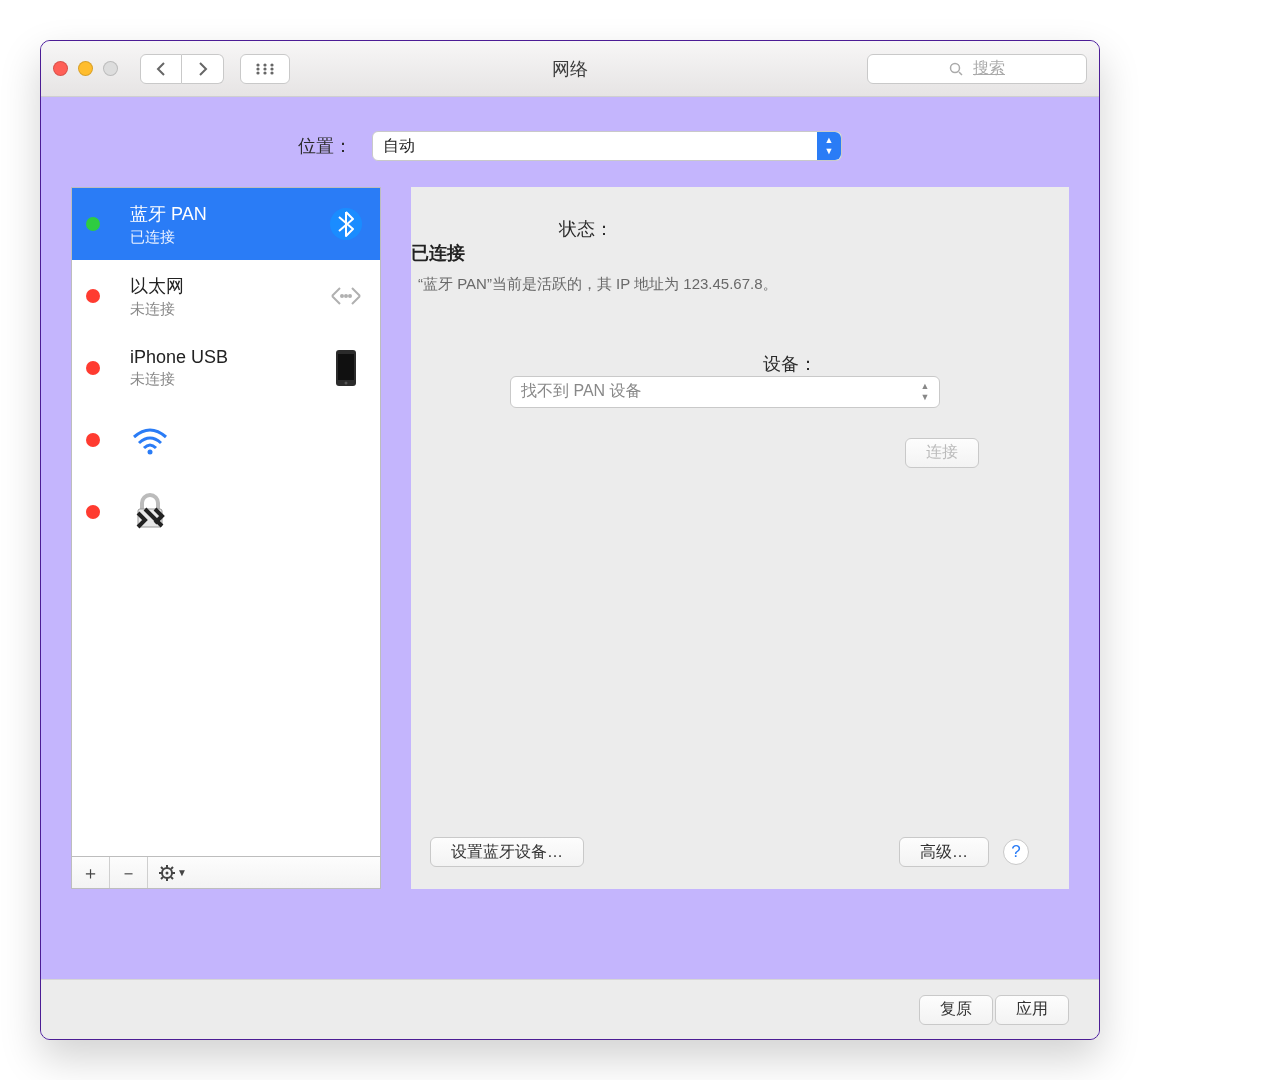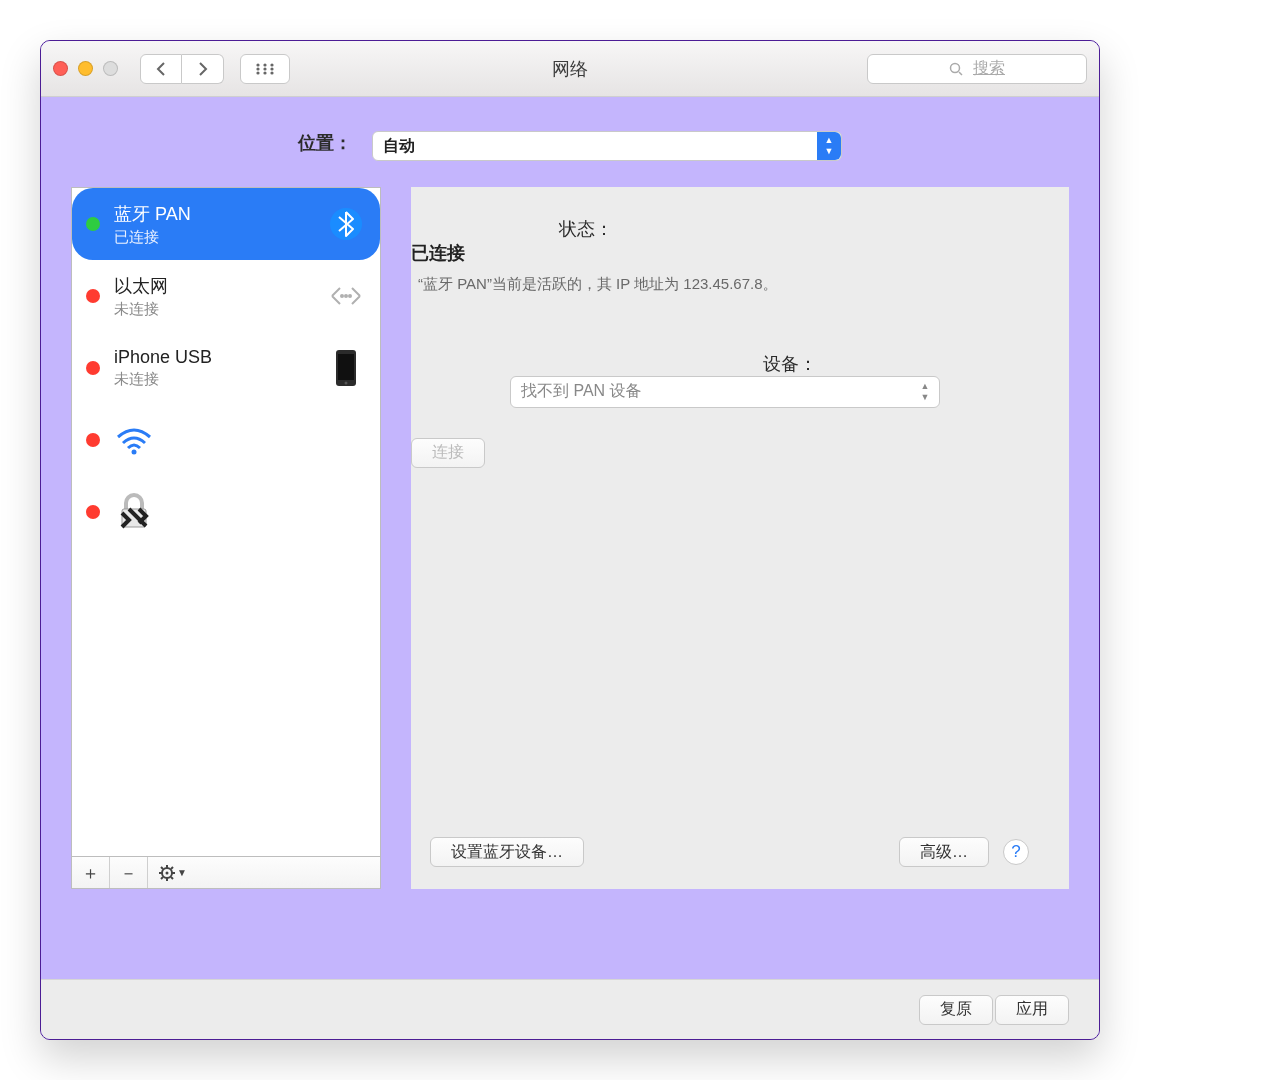--- a/index.html
+++ b/index.html
@@ -13,29 +13,29 @@
 .dot.gry{background:#ddd;}
 .btngrp{display:flex;}
 .tbtn{height:30px;background:#fff;border:1px solid #c9c9c9;display:flex;align-items:center;justify-content:center;color:#555;}
 .nav .tbtn{width:42px;}
 .nav .tbtn:first-child{border-radius:6px 0 0 6px;}
 .nav .tbtn:last-child{border-left:none;border-radius:0 6px 6px 0;}
 .grid{width:50px;border-radius:6px;margin-left:16px;}
 .wtitle{position:absolute;left:0;right:0;text-align:center;font-size:18px;color:#3c3c3c;pointer-events:none;}
 .search{margin-left:auto;width:220px;height:30px;background:#fff;border:1px solid #c9c9c9;border-radius:6px;display:flex;align-items:center;justify-content:center;color:#aaa;font-size:16px;gap:10px;text-decoration:underline;}
 .content{padding:24px 30px;}
-.locrow{display:flex;justify-content:center;gap:20px;margin-top:10px;margin-bottom:26px;font-weight:bold;}
+.locrow{display:flex;align-items:center;justify-content:center;gap:20px;margin-top:10px;margin-bottom:26px;}
 .loclabel{font-size:18px;color:#2b2b2b;}
 .select{position:relative;height:30px;background:#fff;border:1px solid #c9c9c9;border-radius:6px;display:flex;align-items:center;padding:0 10px;font-size:16px;color:#222;}
 .select .cap{position:absolute;right:0;top:0;bottom:0;width:24px;background:#2a7cf6;border-radius:0 6px 6px 0;display:flex;flex-direction:column;align-items:center;justify-content:center;gap:2px;}
 .select .cap span{font-size:9px;color:#fff;line-height:1;}
 .mainrow{display:flex;gap:30px;}
 .sidebar{width:310px;}
 .svlist{border:1px solid #bdbdbd;background:#fff;height:670px;overflow:hidden;}
-.svitem{display:flex;align-items:center;height:72px;padding:0 14px;gap:14px;border-bottom:0;cursor:default;border-radius:21px;}
+.svitem{display:flex;align-items:center;height:72px;padding:0 14px;gap:30px;border-bottom:0;cursor:default;}
 .svitem.sel{background:#2a7cf6;color:#fff;}
 .svdot{width:14px;height:14px;border-radius:50%;flex:none;}
 .svdot.g{background:#2ecc40;}
 .svdot.r{background:#ff3b30;}
 .svtext{flex:1;}
 .svname{font-size:18px;color:#222;}
 .svitem.sel .svname{color:#fff;}
 .svstatus{font-size:15px;color:#8a8a8a;margin-top:2px;}
 .svitem.sel .svstatus{color:#e8f0ff;}
 .svicon{width:40px;height:40px;display:flex;align-items:center;justify-content:center;}
@@ -220,21 +220,21 @@
               <span class="txt">找不到 PAN 设备</span>
               <div class="cap2">
                   <span>▲</span>
                   <span>▼</span>
                 </div>
             </div>
           </div>
         </div>
         <div class="kv" style="margin-top:30px">
           <div class="klab"></div>
-          <div class="kval" style="display:flex;padding-right:60px">
+          <div class="kval" style="display:flex;justify-content:flex-end;padding-right:60px">
             <div class="btn dis">连接</div>
           </div>
         </div>
 
         <div class="detfoot">
           <div class="btn">设置蓝牙设备…</div>
           <div style="flex:1"></div>
           <div class="btn">高级…</div>
           <div class="help">?</div>
         </div>

